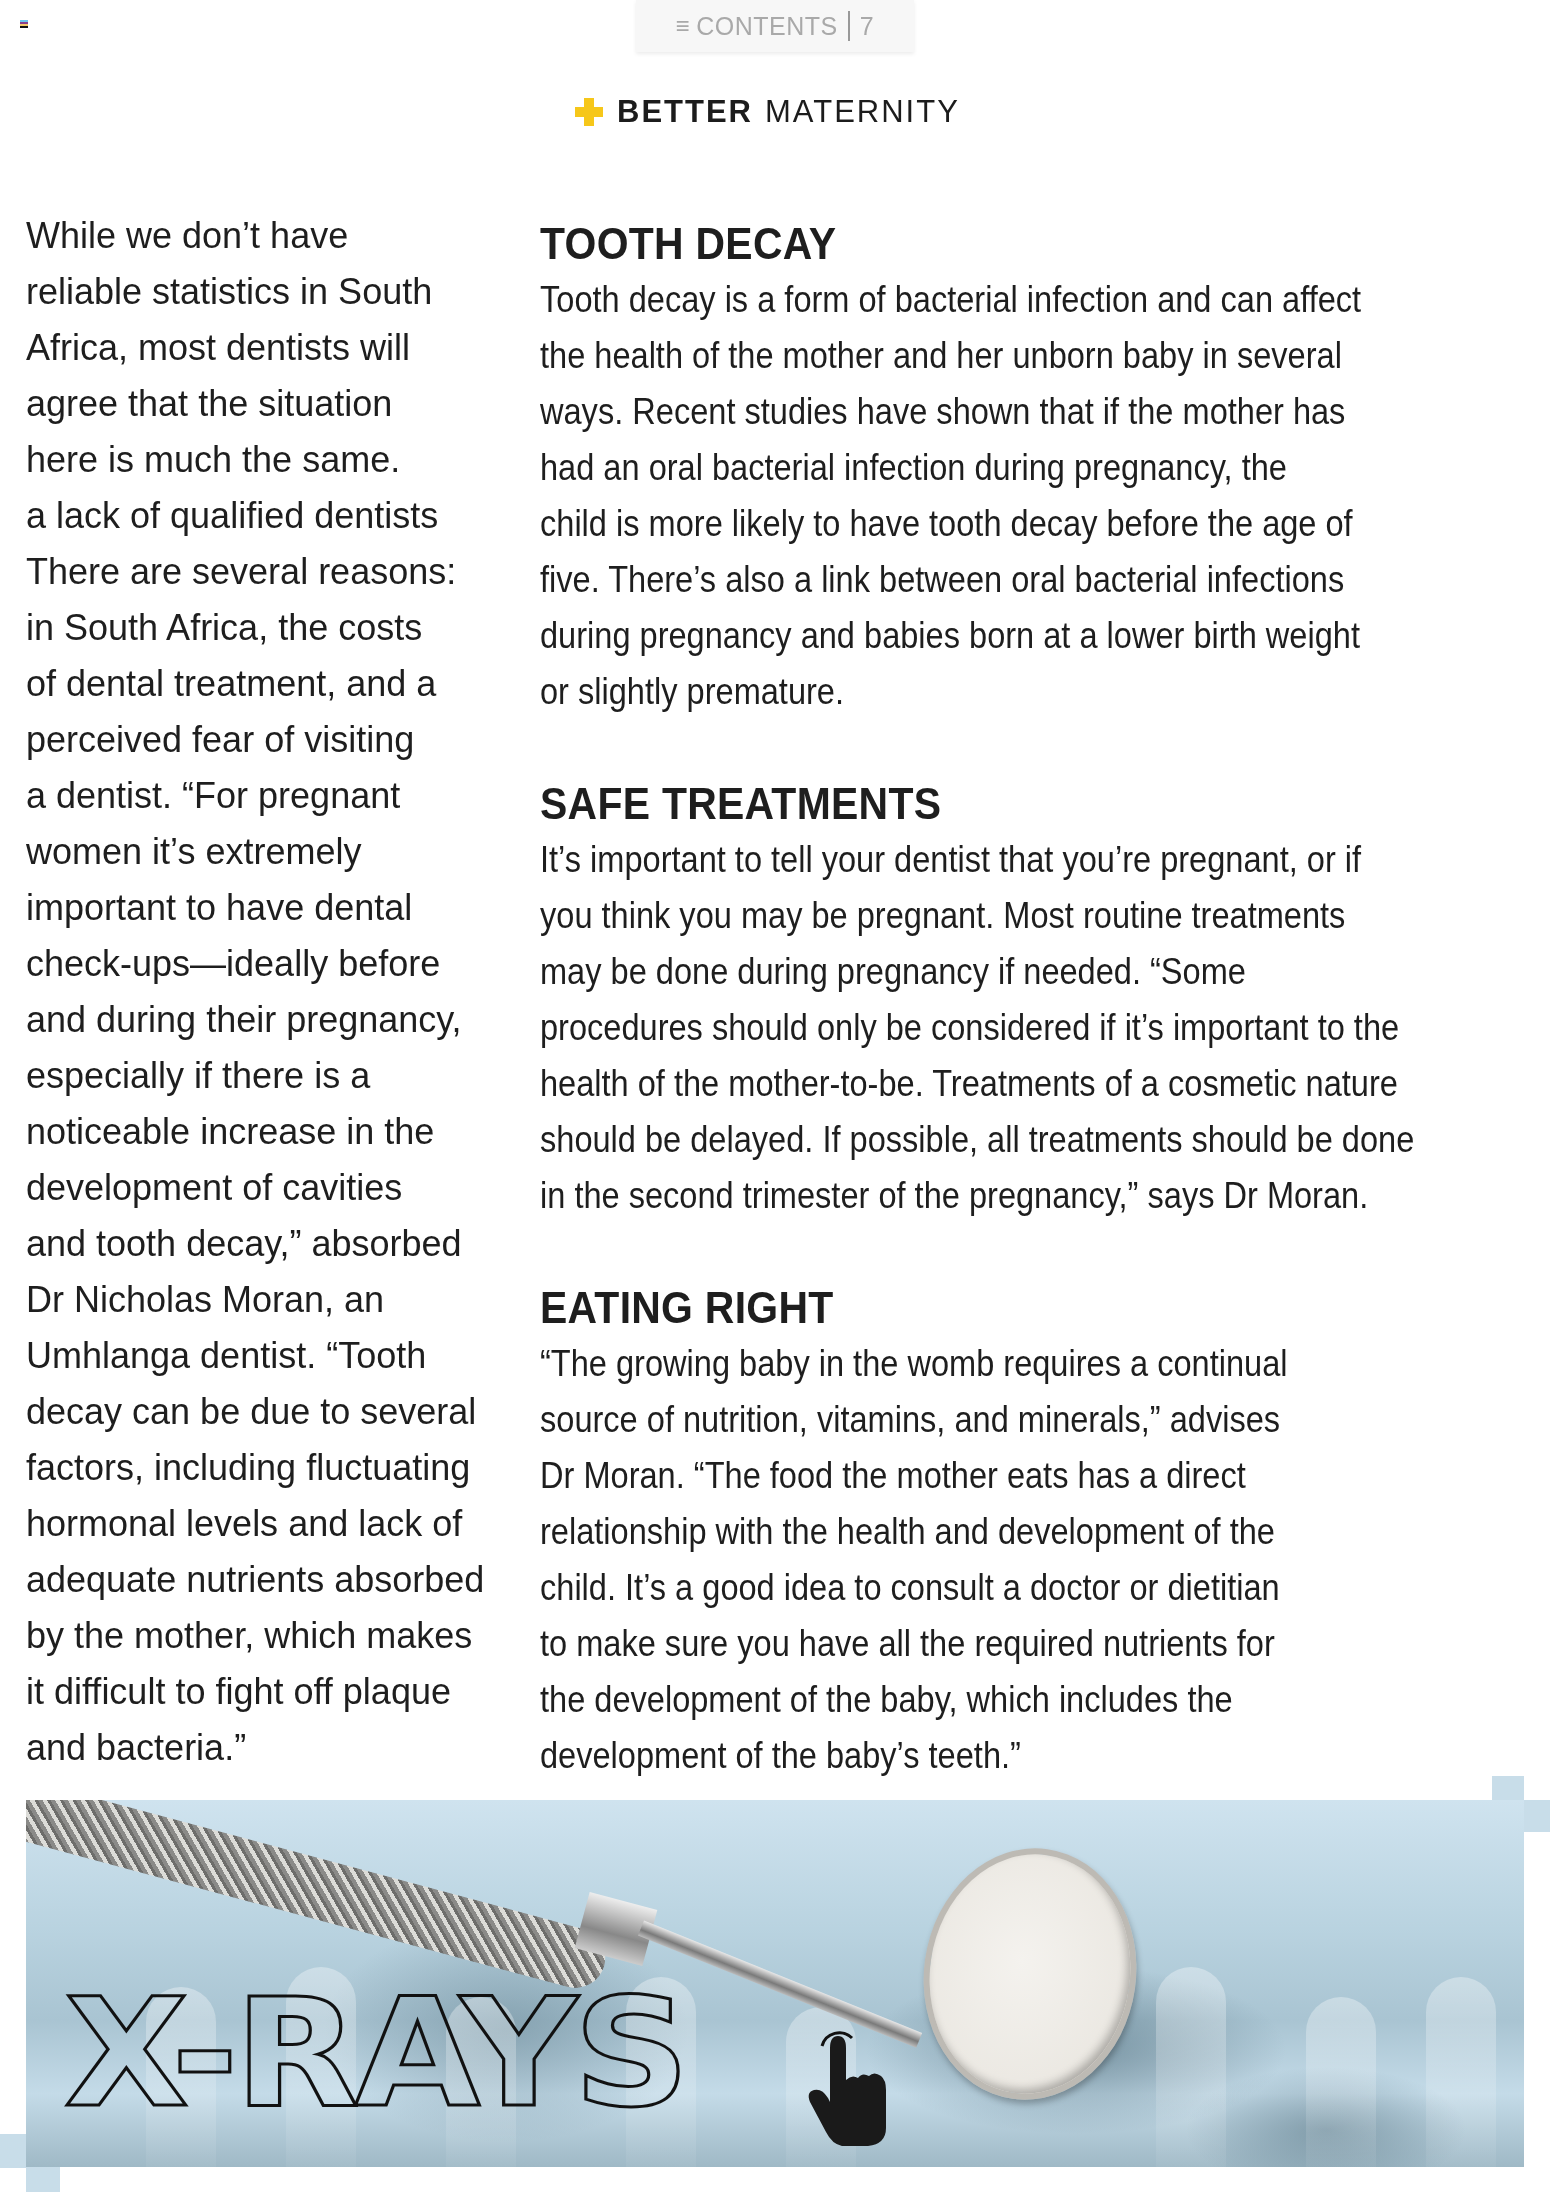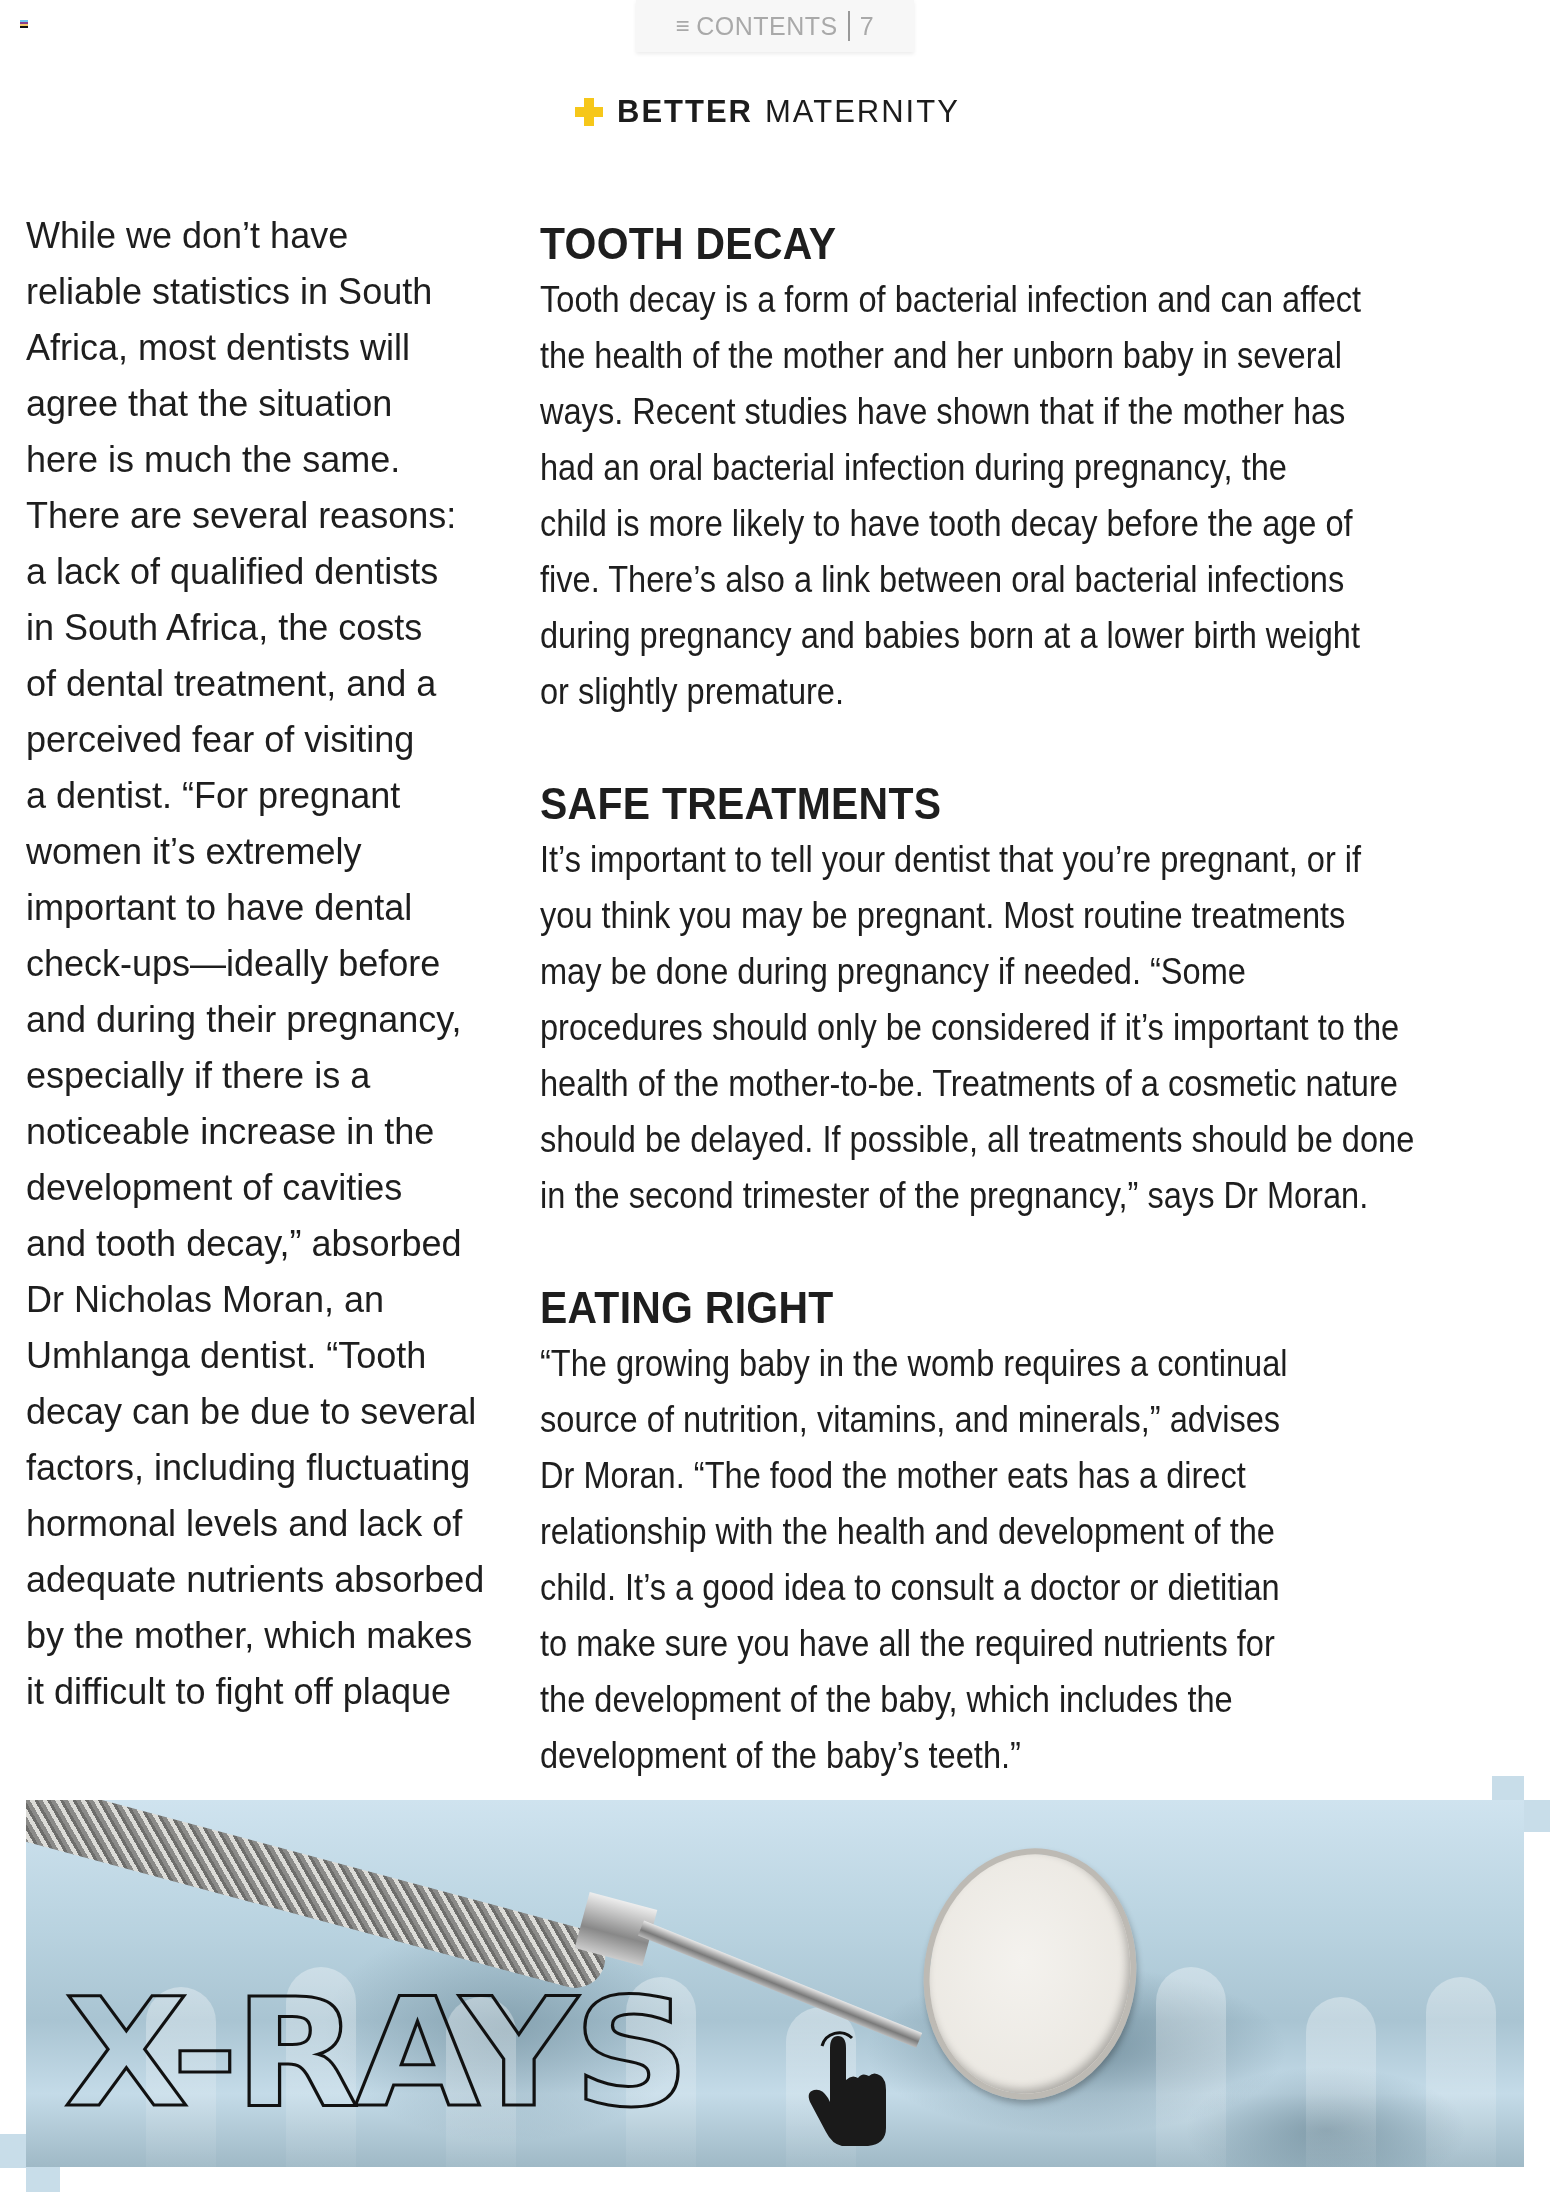--- a/index.html
+++ b/index.html
@@ -112,42 +112,43 @@
   <b>BETTER</b>
   <span>MATERNITY</span>
 </div>
 
 <div class="col-left">
   <p>While we don’t have</p>
   <p>reliable statistics in South</p>
   <p>Africa, most dentists will</p>
   <p>agree that the situation</p>
   <p>here is much the same.</p>
+  <p>a lack of qualified dentists</p>
   <p>There are several reasons:</p>
-  <p>a lack of qualified dentists</p>
   <p>in South Africa, the costs</p>
   <p>of dental treatment, and a</p>
   <p>perceived fear of visiting</p>
   <p>a dentist. “For pregnant</p>
   <p>women it’s extremely</p>
   <p>important to have dental</p>
   <p>check-ups—ideally before</p>
   <p>and during their pregnancy,</p>
   <p>especially if there is a</p>
   <p>noticeable increase in the</p>
   <p>development of cavities</p>
   <p>and tooth decay,” absorbed</p>
   <p>Dr Nicholas Moran, an</p>
   <p>Umhlanga dentist. “Tooth</p>
   <p>decay can be due to several</p>
   <p>factors, including fluctuating</p>
   <p>hormonal levels and lack of</p>
   <p>adequate nutrients absorbed</p>
   <p>by the mother, which makes</p>
   <p>it difficult to fight off plaque</p>
+  <p>and bacteria.”</p>
 </div>
 
 <div class="col-right">
   <div class="sec">
     <h2>TOOTH DECAY</h2>
     <div class="body">
       <div>Tooth decay is a form of bacterial infection and can affect</div>
       <div>the health of the mother and her unborn baby in several</div>
       <div>ways. Recent studies have shown that if the mother has</div>
       <div>had an oral bacterial infection during pregnancy, the</div>

